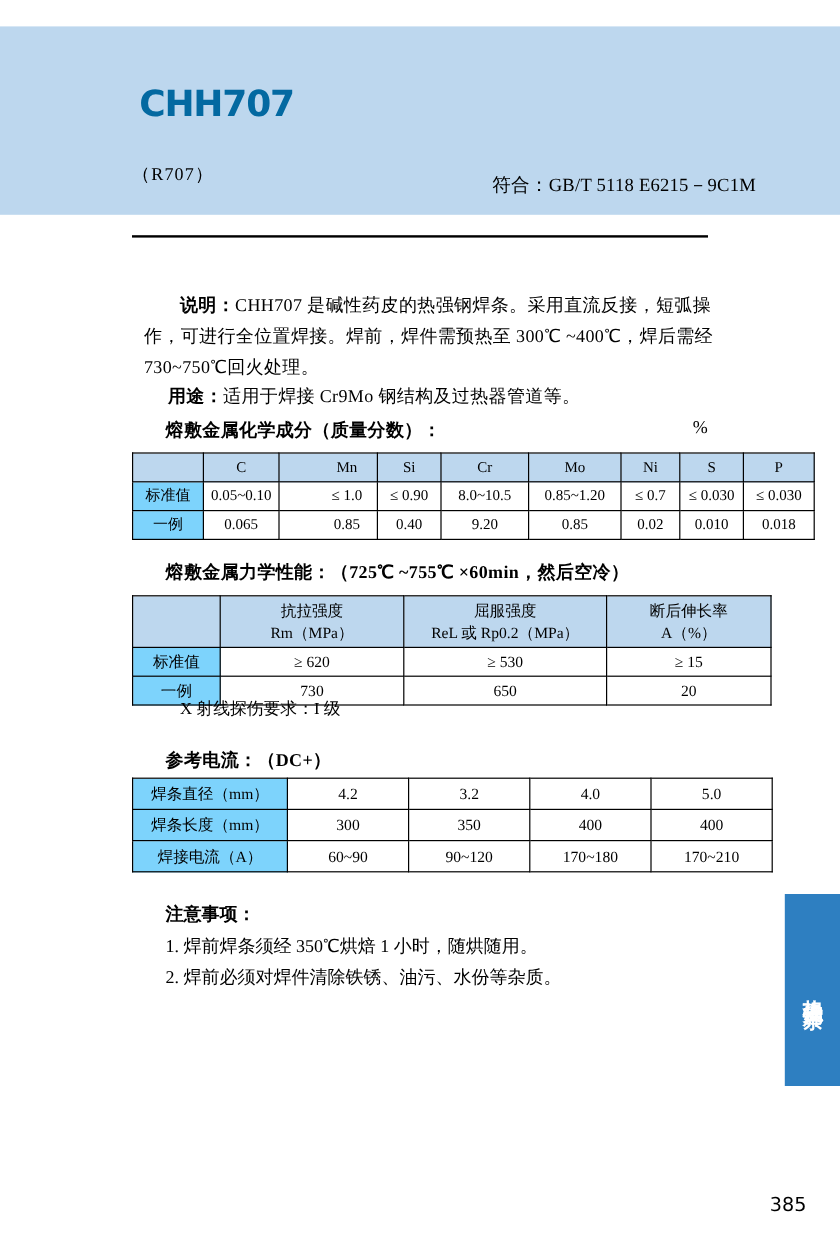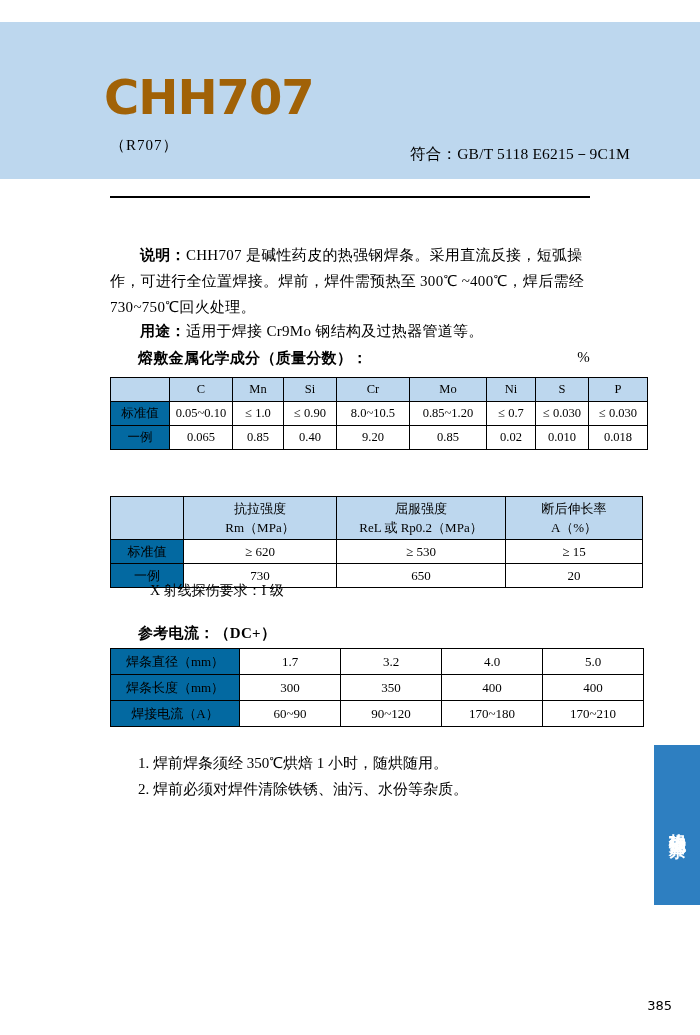--- a/index.html
+++ b/index.html
@@ -24,27 +24,27 @@
   .header-band {
     position: absolute;
     left: 0;
     top: 22px;
     width: 700px;
     height: 157px;
     background: #bdd7ee;
   }
   .product-code {
     position: absolute;
-    left: 104px;
+    left: 116px;
     top: 73px;
     font-family: "DejaVu Sans", sans-serif;
     font-weight: bold;
-    font-size: 48px;
+    font-size: 30px;
     letter-spacing: -1px;
-    color: #a16207;
+    color: #0369a1;
     line-height: 1;
   }
   .product-alias {
     position: absolute;
     left: 110px;
     top: 136px;
     font-size: 15px;
     letter-spacing: 1px;
   }
   .standard-line {
@@ -66,21 +66,21 @@
   .para {
     position: absolute;
     font-size: 15px;
     line-height: 26px;
     letter-spacing: 0.3px;
   }
   .para .lbl {
     font-weight: bold;
   }
   #desc-para {
-    left: 110px;
+    left: 120px;
     top: 242px;
     width: 492px;
     text-indent: 30px;
   }
   #use-para {
     left: 110px;
     top: 318px;
     width: 492px;
     text-indent: 30px;
   }
@@ -123,34 +123,34 @@
   table td, table th {
     border: 1px solid #000;
     text-align: center;
     font-weight: normal;
     padding: 0;
   }
   thead td, thead th {
     background: #bdd7ee;
   }
   .rowhead {
-    background: #0369a1;
+    background: #7dd3fc;
   }
   
   #chem-table {
     left: 110px;
     top: 377px;
   }
   #chem-table td {
     height: 23px;
     font-size: 12.5px;
   }
   #chem-table .c0 { width: 58px; }
   #chem-table .c1 { width: 62px; }
-  #chem-table .c2 { width: 50px; }
+  #chem-table .c2 { width: 50px; padding-left: 31px; }
   #chem-table .c3 { width: 52px; }
   #chem-table .c4 { width: 72px; }
   #chem-table .c5 { width: 76px; }
   #chem-table .c6 { width: 48px; margin-left: 16px; }
   #chem-table .c7 { width: 52px; }
   #chem-table .c8 { width: 58px; }
   
   #mech-table {
     left: 110px;
     top: 496px;
@@ -217,21 +217,21 @@
   }
   .side-tab span {
     writing-mode: vertical-rl;
     text-orientation: upright;
   }
   
   .page-number {
     position: absolute;
     right: 28px;
     bottom: 22px;
-    font-size: 13px;
+    font-size: 16px;
     font-family: "DejaVu Sans", sans-serif;
   }
 </style>
 </head>
 <body>
 
 <div class="page">
 
   <div class="header-band"></div>
 
@@ -286,20 +286,21 @@
         <td class="c3">0.40</td>
         <td class="c4">9.20</td>
         <td class="c5">0.85</td>
         <td class="c6">0.02</td>
         <td class="c7">0.010</td>
         <td class="c8">0.018</td>
       </tr>
     </tbody>
   </table>
 
+  <div class="caption" id="mech-caption">熔敷金属力学性能：（725℃ ~755℃ ×60min，然后空冷）</div>
 
   <table id="mech-table">
     <thead>
       <tr class="hdr">
         <td class="m0"></td>
         <td class="m1">
           <div>抗拉强度</div>
           <div>Rm（MPa）</div>
         </td>
         <td class="m2">
@@ -329,21 +330,21 @@
   </table>
 
   <div id="xray-note">X 射线探伤要求：I 级</div>
 
   <div class="caption" id="current-caption">参考电流：（DC+）</div>
 
   <table id="current-table">
     <tbody>
       <tr>
         <td class="k0 rowhead">焊条直径（mm）</td>
-        <td class="k1">1.7</td>
+        <td class="k1">4.2</td>
         <td class="k2">3.2</td>
         <td class="k3">4.0</td>
         <td class="k4">5.0</td>
       </tr>
       <tr>
         <td class="k0 rowhead">焊条长度（mm）</td>
         <td class="k1">300</td>
         <td class="k2">350</td>
         <td class="k3">400</td>
         <td class="k4">400</td>
@@ -352,20 +353,21 @@
         <td class="k0 rowhead">焊接电流（A）</td>
         <td class="k1">60~90</td>
         <td class="k2">90~120</td>
         <td class="k3">170~180</td>
         <td class="k4">170~210</td>
       </tr>
     </tbody>
   </table>
 
   <div id="notes">
+    <div class="notes-title">注意事项：</div>
     <ol>
       <li>1. 焊前焊条须经 350℃烘焙 1 小时，随烘随用。</li>
       <li>2. 焊前必须对焊件清除铁锈、油污、水份等杂质。</li>
     </ol>
   </div>
 
   <div class="side-tab">
     <span>热强钢焊条</span>
   </div>
 

